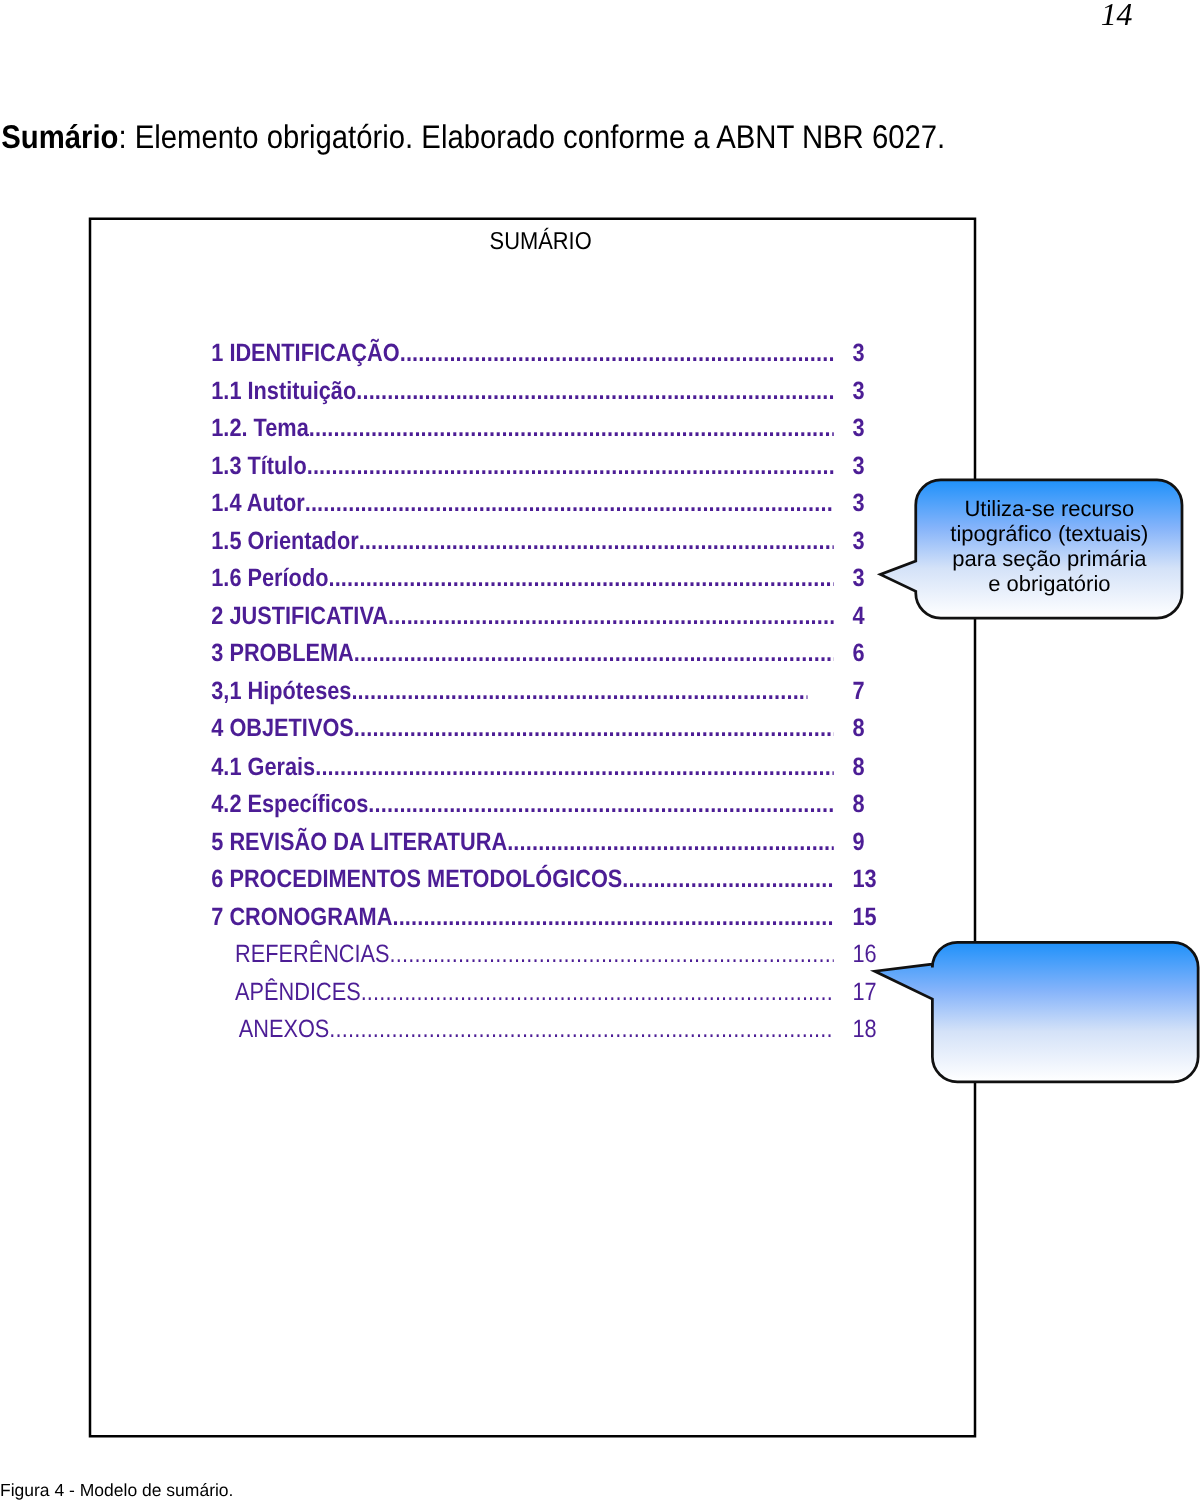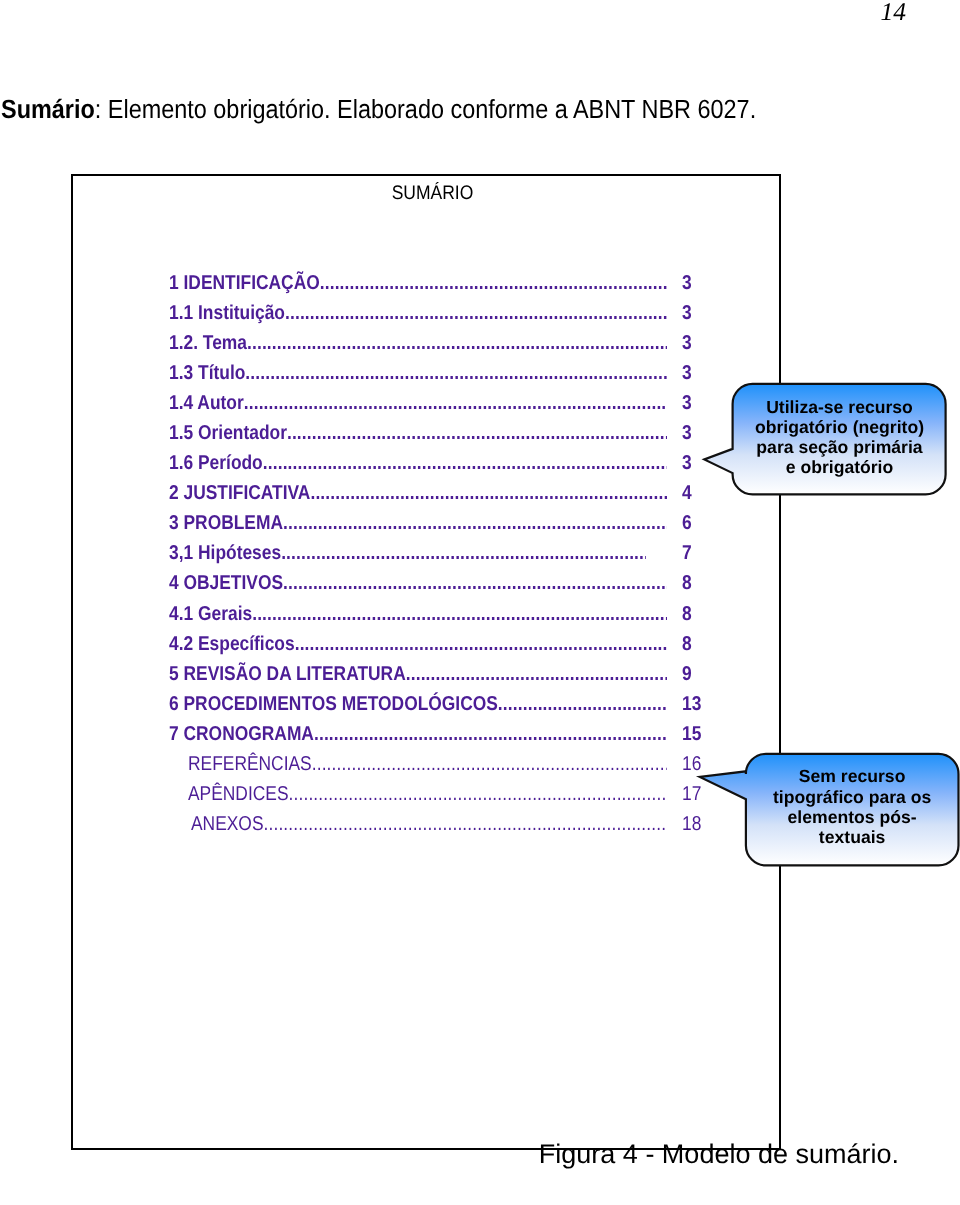--- a/index.html
+++ b/index.html
@@ -24,23 +24,23 @@
   .toc{position:absolute;left:0;top:97px;width:100%;}
   .toc-row{position:relative;height:30.05px;font-size:17.4px;line-height:1;color:#4c1d95;}
   .toc-row.bold{font-weight:bold;}
   .toc-line{position:absolute;top:0;display:flex;align-items:baseline;
             transform:scaleY(1.15);transform-origin:left 2px;}
   .toc-label{white-space:nowrap;flex:0 0 auto;}
   .toc-dots{flex:1 1 auto;overflow:hidden;white-space:nowrap;min-width:0;letter-spacing:0.14px;}
   .toc-page{position:absolute;top:0;white-space:nowrap;display:inline-block;
             transform:scaleY(1.15);transform-origin:left 2px;}
 
-  .caption{position:absolute;left:0;right:61px;top:1141px;text-align:right;font-size:27px;line-height:1;}
-
-  .bubble{position:absolute;font-weight:bold;}
+  .caption{position:absolute;left:0;right:61px;top:1185px;text-align:left;font-size:14px;line-height:1;}
+
+  .bubble{position:absolute;}
   .bubble svg{display:block;overflow:visible;}
   .bubble-text{position:absolute;text-align:center;font-size:17.6px;line-height:20.05px;color:#000;}
 </style>
 </head>
 <body>
 
 <div class="page-number">14</div>
 
 <div class="lead-note">
   <span class="bold">Sumário</span><span>: Elemento obrigatório. Elaborado conforme a ABNT NBR 6027.</span>
@@ -192,39 +192,33 @@
         <stop offset="0" stop-color="#1f91fa"></stop>
         <stop offset="0.35" stop-color="#86b4fa"></stop>
         <stop offset="0.64" stop-color="#d4e2f8"></stop>
         <stop offset="1" stop-color="#ffffff"></stop>
       </linearGradient>
     </defs>
     <path id="bg1-shape" d="M 52.6 3.9 L 225.6 3.9 A 20 20 0 0 1 245.6 23.9 L 245.6 94.4 A 20 20 0 0 1 225.6 114.4 L 52.6 114.4 A 20 20 0 0 1 32.6 94.4 L 32.6 93.1 L 4.3 79.5 L 32.6 68.9 L 32.6 23.9 A 20 20 0 0 1 52.6 3.9 Z" fill="url(#bg1)" stroke="#111111" stroke-width="2.2" stroke-linejoin="miter"></path>
   </svg>
   <div class="bubble-text" style="left: 33px; top: 17px; width: 213px; color: rgb(0, 0, 0);">
       <div>Utiliza-se recurso</div>
-      <div>obrigatório (negrito)</div>
+      <div>tipográfico (textuais)</div>
       <div>para seção primária</div>
       <div>e obrigatório</div>
     </div>
 </div>
 
 <div class="bubble" style="left:694.6px;top:748.8px;">
   <svg width="268" height="122" viewBox="0 0 268 122">
     <defs>
       <linearGradient id="bg2" x1="0" y1="0" x2="0" y2="1" gradientUnits="objectBoundingBox">
         <stop offset="0" stop-color="#1f91fa"></stop>
         <stop offset="0.35" stop-color="#86b4fa"></stop>
         <stop offset="0.64" stop-color="#d4e2f8"></stop>
         <stop offset="1" stop-color="#ffffff"></stop>
       </linearGradient>
     </defs>
     <path id="bg2-shape" d="M 70.9 4.9 L 243.5 4.9 A 20 20 0 0 1 263.5 24.9 L 263.5 96.4 A 20 20 0 0 1 243.5 116.4 L 70.9 116.4 A 20 20 0 0 1 50.9 96.4 L 50.9 50.2 L 4.8 28.0 L 50.9 22.3 L 50.9 24.9 A 20 20 0 0 1 70.9 4.9 Z" fill="url(#bg2)" stroke="#111111" stroke-width="2.2" stroke-linejoin="miter"></path>
   </svg>
-  <div class="bubble-text" style="left: 51px; top: 17.7px; width: 213px; color: rgb(0, 0, 0);">
-      <div>Sem recurso</div>
-      <div>tipográfico para os</div>
-      <div>elementos pós-</div>
-      <div>textuais</div>
-    </div>
 </div>
 
 <div class="caption">Figura 4 - Modelo de sumário.</div>
 
 </body></html>

